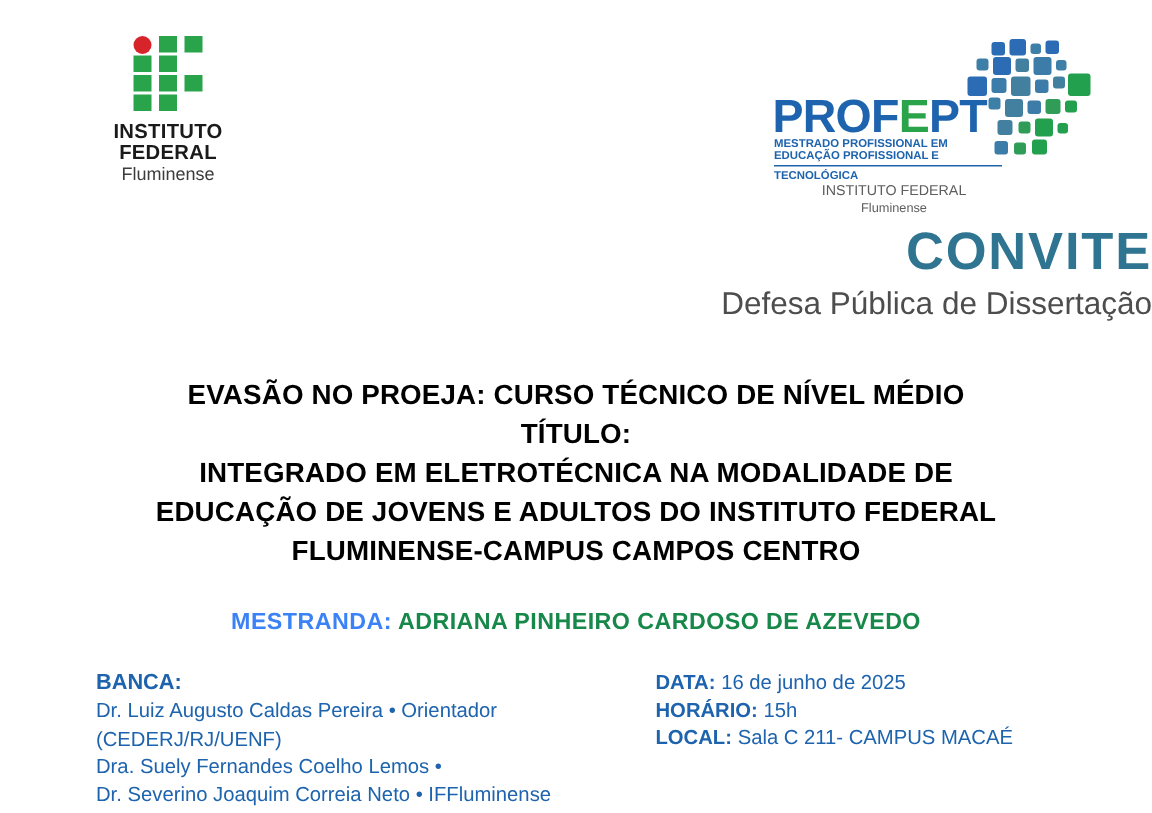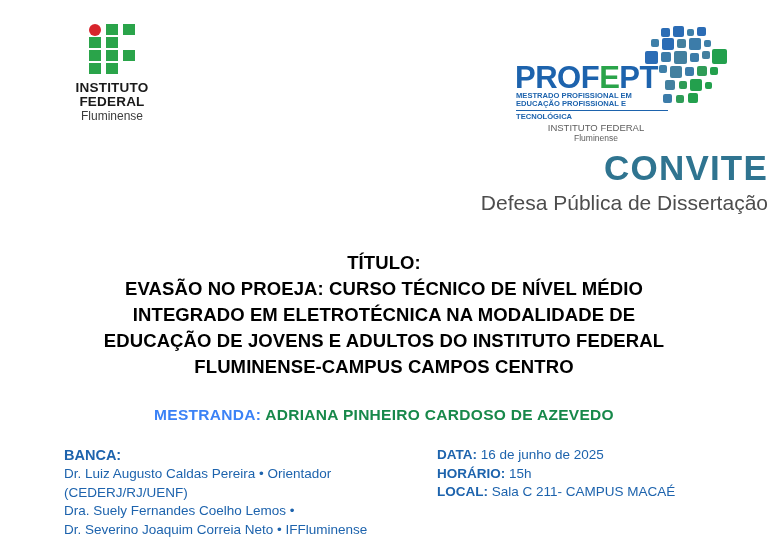--- a/index.html
+++ b/index.html
@@ -288,22 +288,22 @@
     <div class="profept-flu">Fluminense</div>
   </div>
 </div>
 
 <div class="invite-block">
   <div class="invite-title">CONVITE</div>
   <div class="invite-sub">Defesa Pública de Dissertação</div>
 </div>
 
 <div class="thesis">
+  <div>EVASÃO NO PROEJA: CURSO TÉCNICO DE NÍVEL MÉDIO</div>
   <div>TÍTULO:</div>
-  <div>EVASÃO NO PROEJA: CURSO TÉCNICO DE NÍVEL MÉDIO</div>
   <div>INTEGRADO EM ELETROTÉCNICA NA MODALIDADE DE</div>
   <div>EDUCAÇÃO DE JOVENS E ADULTOS DO INSTITUTO FEDERAL</div>
   <div>FLUMINENSE-CAMPUS CAMPOS CENTRO</div>
 </div>
 
 <div class="mestranda">
   <span class="lbl">MESTRANDA:</span>
   <span class="val">ADRIANA PINHEIRO CARDOSO DE AZEVEDO</span>
 </div>
 

